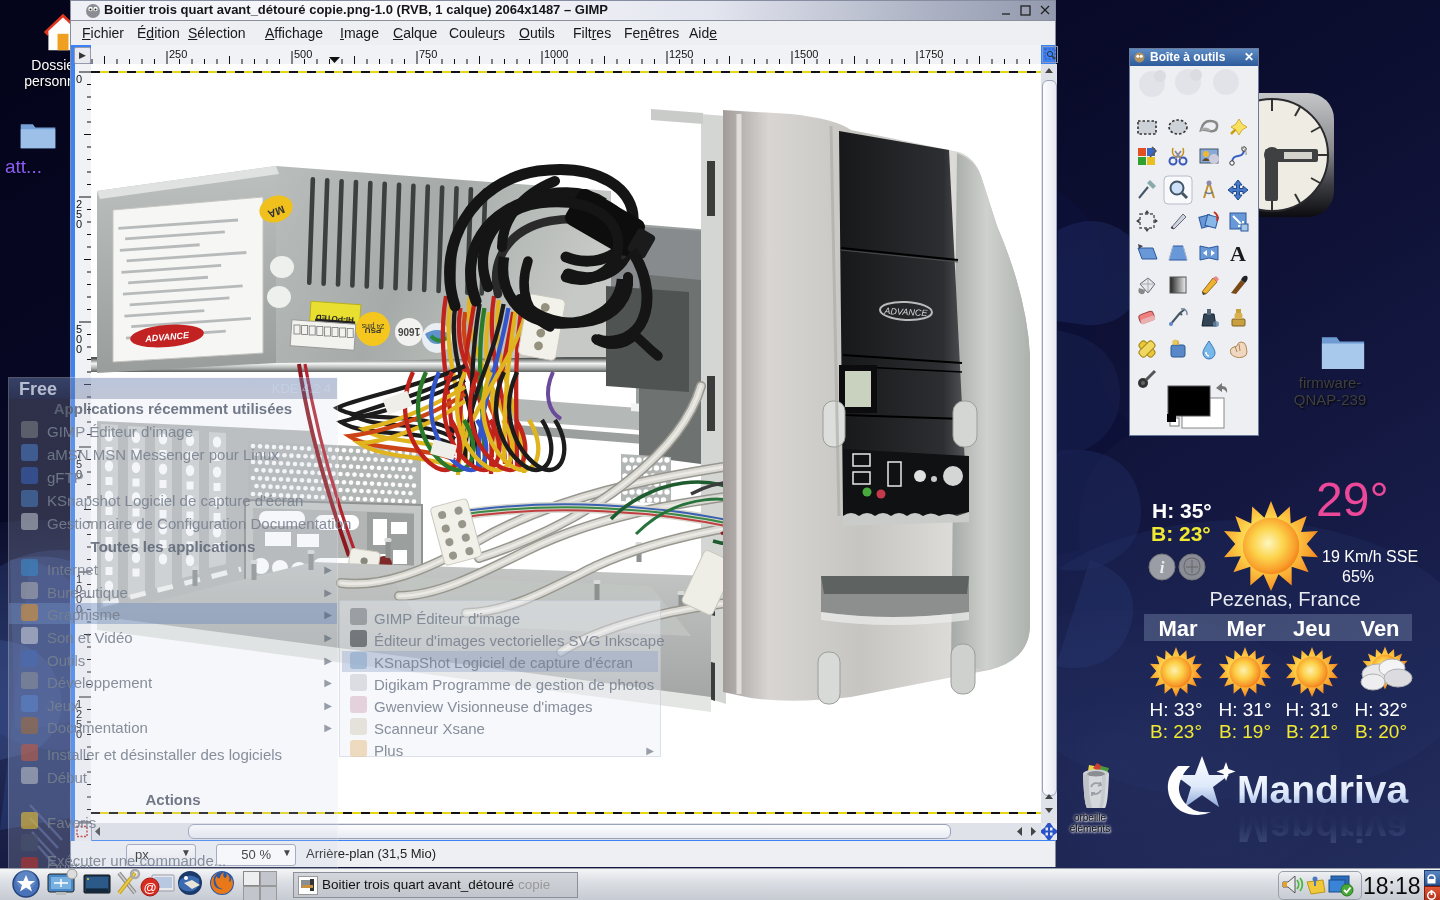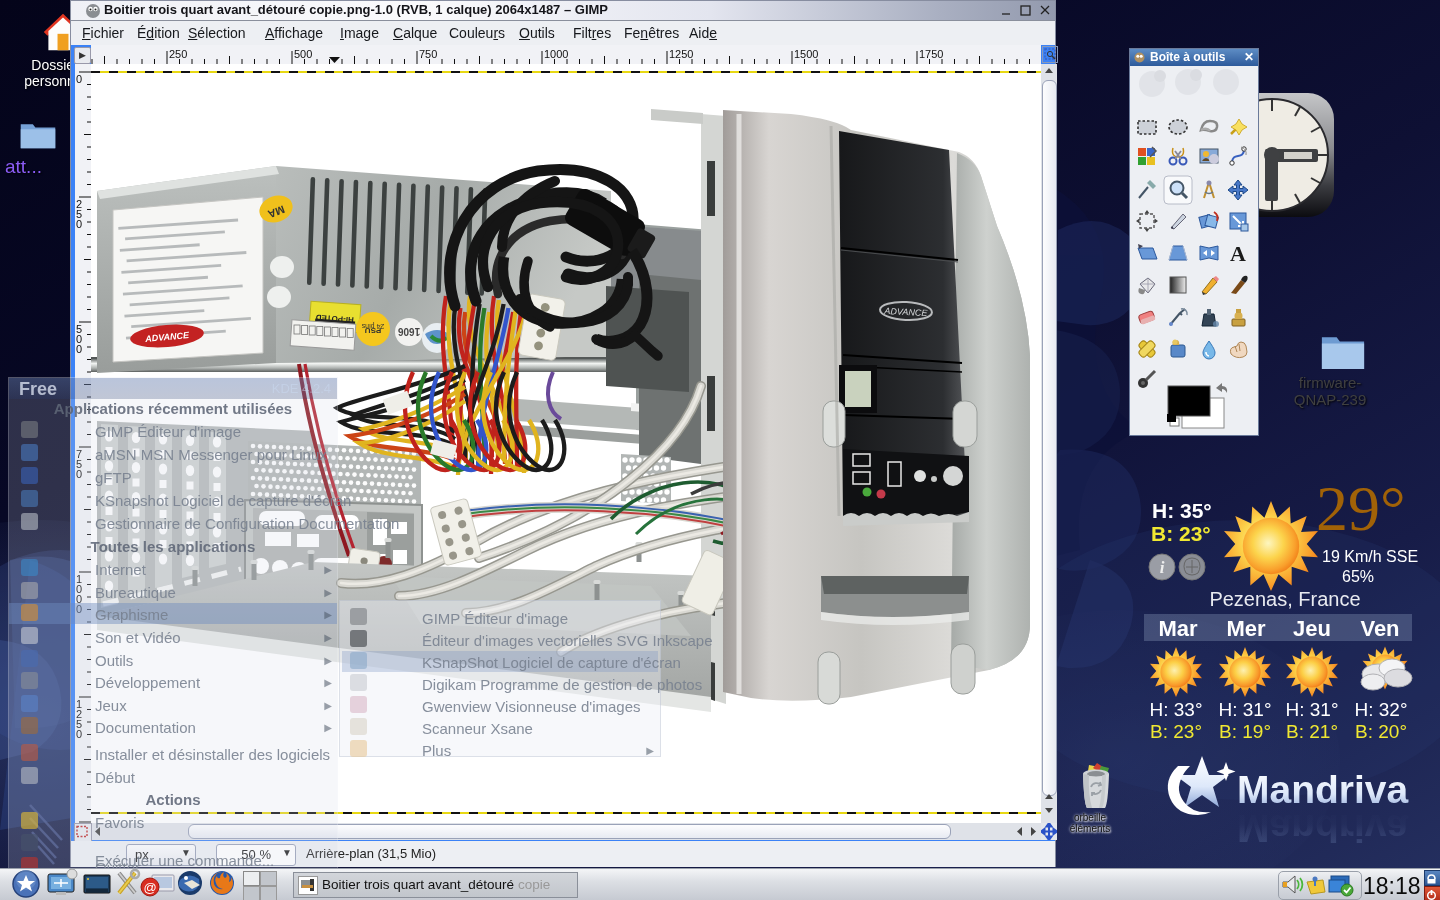--- a/index.html
+++ b/index.html
@@ -34,21 +34,21 @@
 #tboxtitle{position:absolute;left:0;top:0;width:128px;height:17px;
  background:linear-gradient(to bottom,#5d8cc4,#2d5a9b);color:#fff;font-size:12px;font-weight:bold;}
 
 #taskbar{position:absolute;left:0;top:868px;width:1440px;height:32px;z-index:10;
  background:linear-gradient(to bottom,#f4f5f7 0%,#dcdfe4 40%,#c6cad2 100%);border-top:1px solid #9aa0ab;box-sizing:border-box;}
 
 #kmenu{position:absolute;left:8px;top:377px;width:330px;height:523px;
  background:rgba(208,216,232,0.20);border:1px solid rgba(255,255,255,0.18);box-sizing:border-box;}
 #ksub{position:absolute;left:339px;top:600px;width:322px;height:157px;
  background:rgba(235,239,245,0.42);border:1px solid rgba(160,170,190,0.30);box-sizing:border-box;}
-.mi{position:absolute;font-size:15px;color:rgba(118,128,142,0.88);white-space:nowrap;margin-left:48px;}
+.mi{position:absolute;font-size:15px;color:rgba(118,128,142,0.88);white-space:nowrap;}
 .mh{position:absolute;font-size:15px;font-weight:bold;color:rgba(95,103,118,0.88);width:100%;text-align:center;white-space:nowrap;}
 .arr{position:absolute;font-size:10px;color:rgba(75,85,100,0.55);}
 
 .wtxt{color:#fff;}
 .ytxt{color:#f0e832;}
 </style></head>
 <body>
 <div id="desk"></div>
 
 <svg class="abs" style="left:0;top:0" width="1440" height="900" viewBox="0 0 1440 900">
@@ -136,21 +136,21 @@
         <path d="M50 2 L57 20 L70 8 L71 26 L88 18 L82 35 L100 34 L88 48 L100 62 L82 61 L90 78 L72 72 L72 92 L58 80 L50 98 L42 80 L28 92 L28 72 L10 78 L18 61 L0 62 L12 48 L0 34 L18 35 L12 18 L29 26 L30 8 L43 20 Z"></path>
   <circle cx="50" cy="50" r="30"></circle>
       </g>
  </svg>
  <svg class="abs" style="left:18px;top:72px" width="60" height="30" viewBox="0 0 60 30">
   <circle cx="14" cy="15" r="13" fill="#9a9da5" stroke="#777"></circle>
   <text x="14" y="21" text-anchor="middle" font-size="17" font-weight="bold" font-style="italic" fill="#eee" font-family="Liberation Serif">i</text>
   <circle cx="44" cy="15" r="13" fill="#8a8d95" stroke="#777"></circle>
   <path d="M38 8 q6-4 12 0 q4 6 0 13 q-6 4 -12 0 q-4-7 0-13 M38 15 h12 M44 8 v13" stroke="#666" fill="none"></path>
  </svg>
- <div class="abs" style="left:186px;top:-8px;font-size:64px;color:#a16207;font-family:Liberation Serif, serif;">29°</div>
+ <div class="abs" style="left:186px;top:-8px;font-size:48px;color:#ec4899;">29°</div>
  <div class="abs wtxt" style="left:192px;top:68px;font-size:16px;">19 Km/h SSE</div>
  <div class="abs wtxt" style="left:212px;top:88px;font-size:16px;">65%</div>
  <div class="abs" style="left:0;top:108px;width:310px;text-align:center;font-size:20px;color:#e8eaf0;">Pezenas, France</div>
  <div class="abs" style="left:14px;top:134px;width:268px;height:27px;background:rgba(170,185,215,0.28);"></div>
  <div class="abs wtxt" style="left:0px;top:136px;width:96px;text-align:center;font-weight:bold;font-size:22px;">Mar</div>
  <div class="abs wtxt" style="left:68px;top:136px;width:96px;text-align:center;font-weight:bold;font-size:22px;">Mer</div>
  <div class="abs wtxt" style="left:134px;top:136px;width:96px;text-align:center;font-weight:bold;font-size:22px;">Jeu</div>
  <div class="abs wtxt" style="left:202px;top:136px;width:96px;text-align:center;font-weight:bold;font-size:22px;">Ven</div>
  <svg class="abs" style="left:0px;top:164px" width="310" height="130" viewBox="0 0 310 130">
   <defs>

